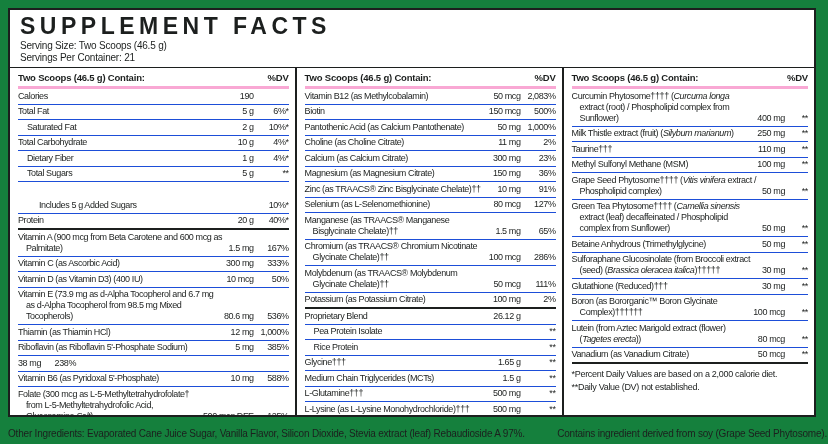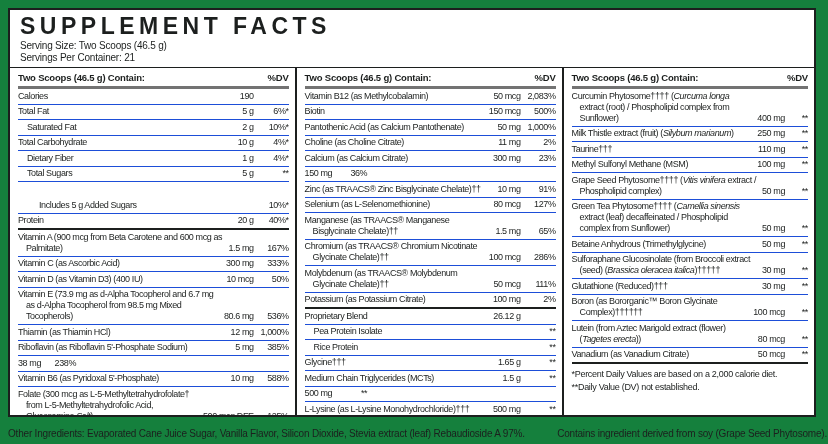--- a/index.html
+++ b/index.html
@@ -21,21 +21,21 @@
   .serving-line{font-size:10px;line-height:12px;letter-spacing:-0.2px;}
   .cols{flex:1;display:flex;align-items:stretch;overflow:hidden;}
   .col{box-sizing:border-box;padding:0 6px 0 8px;overflow:hidden;}
   .col1{width:35.4%;}
   .col2{width:33.2%;}
   .col3{width:31.4%;}
   .col + .col{border-left:2px solid #1c1f1e;}
   .col-head{
     display:flex;justify-content:space-between;align-items:flex-end;
     font-size:9.5px;font-weight:700;letter-spacing:-0.2px;
-    padding:4px 0 3px;border-bottom:3px solid #737373;
+    padding:4px 0 3px;border-bottom:3px solid #f9a8d4;
   }
   .row{
     display:flex;align-items:flex-end;gap:3px;
     padding:1.5px 0 2px;border-bottom:1px solid #1d4ed8;
     font-size:9px;line-height:11px;letter-spacing:-0.4px;
   }
   .row.thick{border-bottom:2.5px solid #1c1f1e;}
   .lab{flex:1;padding-left:8px;text-indent:-8px;}
   .ind1 .lab{margin-left:9px;}
   .ind2 .lab{margin-left:21px;margin-top:16px;}
@@ -181,20 +181,21 @@
               <span class="lab">Choline (as Choline Citrate)</span>
               <span class="amt">11 mg</span>
               <span class="dv">2%</span>
             </div>
             <div class="row">
               <span class="lab">Calcium (as Calcium Citrate)</span>
               <span class="amt">300 mg</span>
               <span class="dv">23%</span>
             </div>
             <div class="row">
+              <span class="lab">Magnesium (as Magnesium Citrate)</span>
               <span class="amt">150 mg</span>
               <span class="dv">36%</span>
             </div>
             <div class="row">
               <span class="lab">Zinc (as TRAACS® Zinc Bisglycinate Chelate)††</span>
               <span class="amt">10 mg</span>
               <span class="dv">91%</span>
             </div>
             <div class="row">
               <span class="lab">Selenium (as L-Selenomethionine)</span>
@@ -240,20 +241,21 @@
               <span class="lab">Glycine†††</span>
               <span class="amt">1.65 g</span>
               <span class="dv">**</span>
             </div>
             <div class="row">
               <span class="lab">Medium Chain Triglycerides (MCTs)</span>
               <span class="amt">1.5 g</span>
               <span class="dv">**</span>
             </div>
             <div class="row">
+              <span class="lab">L-Glutamine†††</span>
               <span class="amt">500 mg</span>
               <span class="dv">**</span>
             </div>
             <div class="row">
               <span class="lab">L-Lysine (as L-Lysine Monohydrochloride)†††</span>
               <span class="amt">500 mg</span>
               <span class="dv">**</span>
             </div>
           </div>
       </div>

